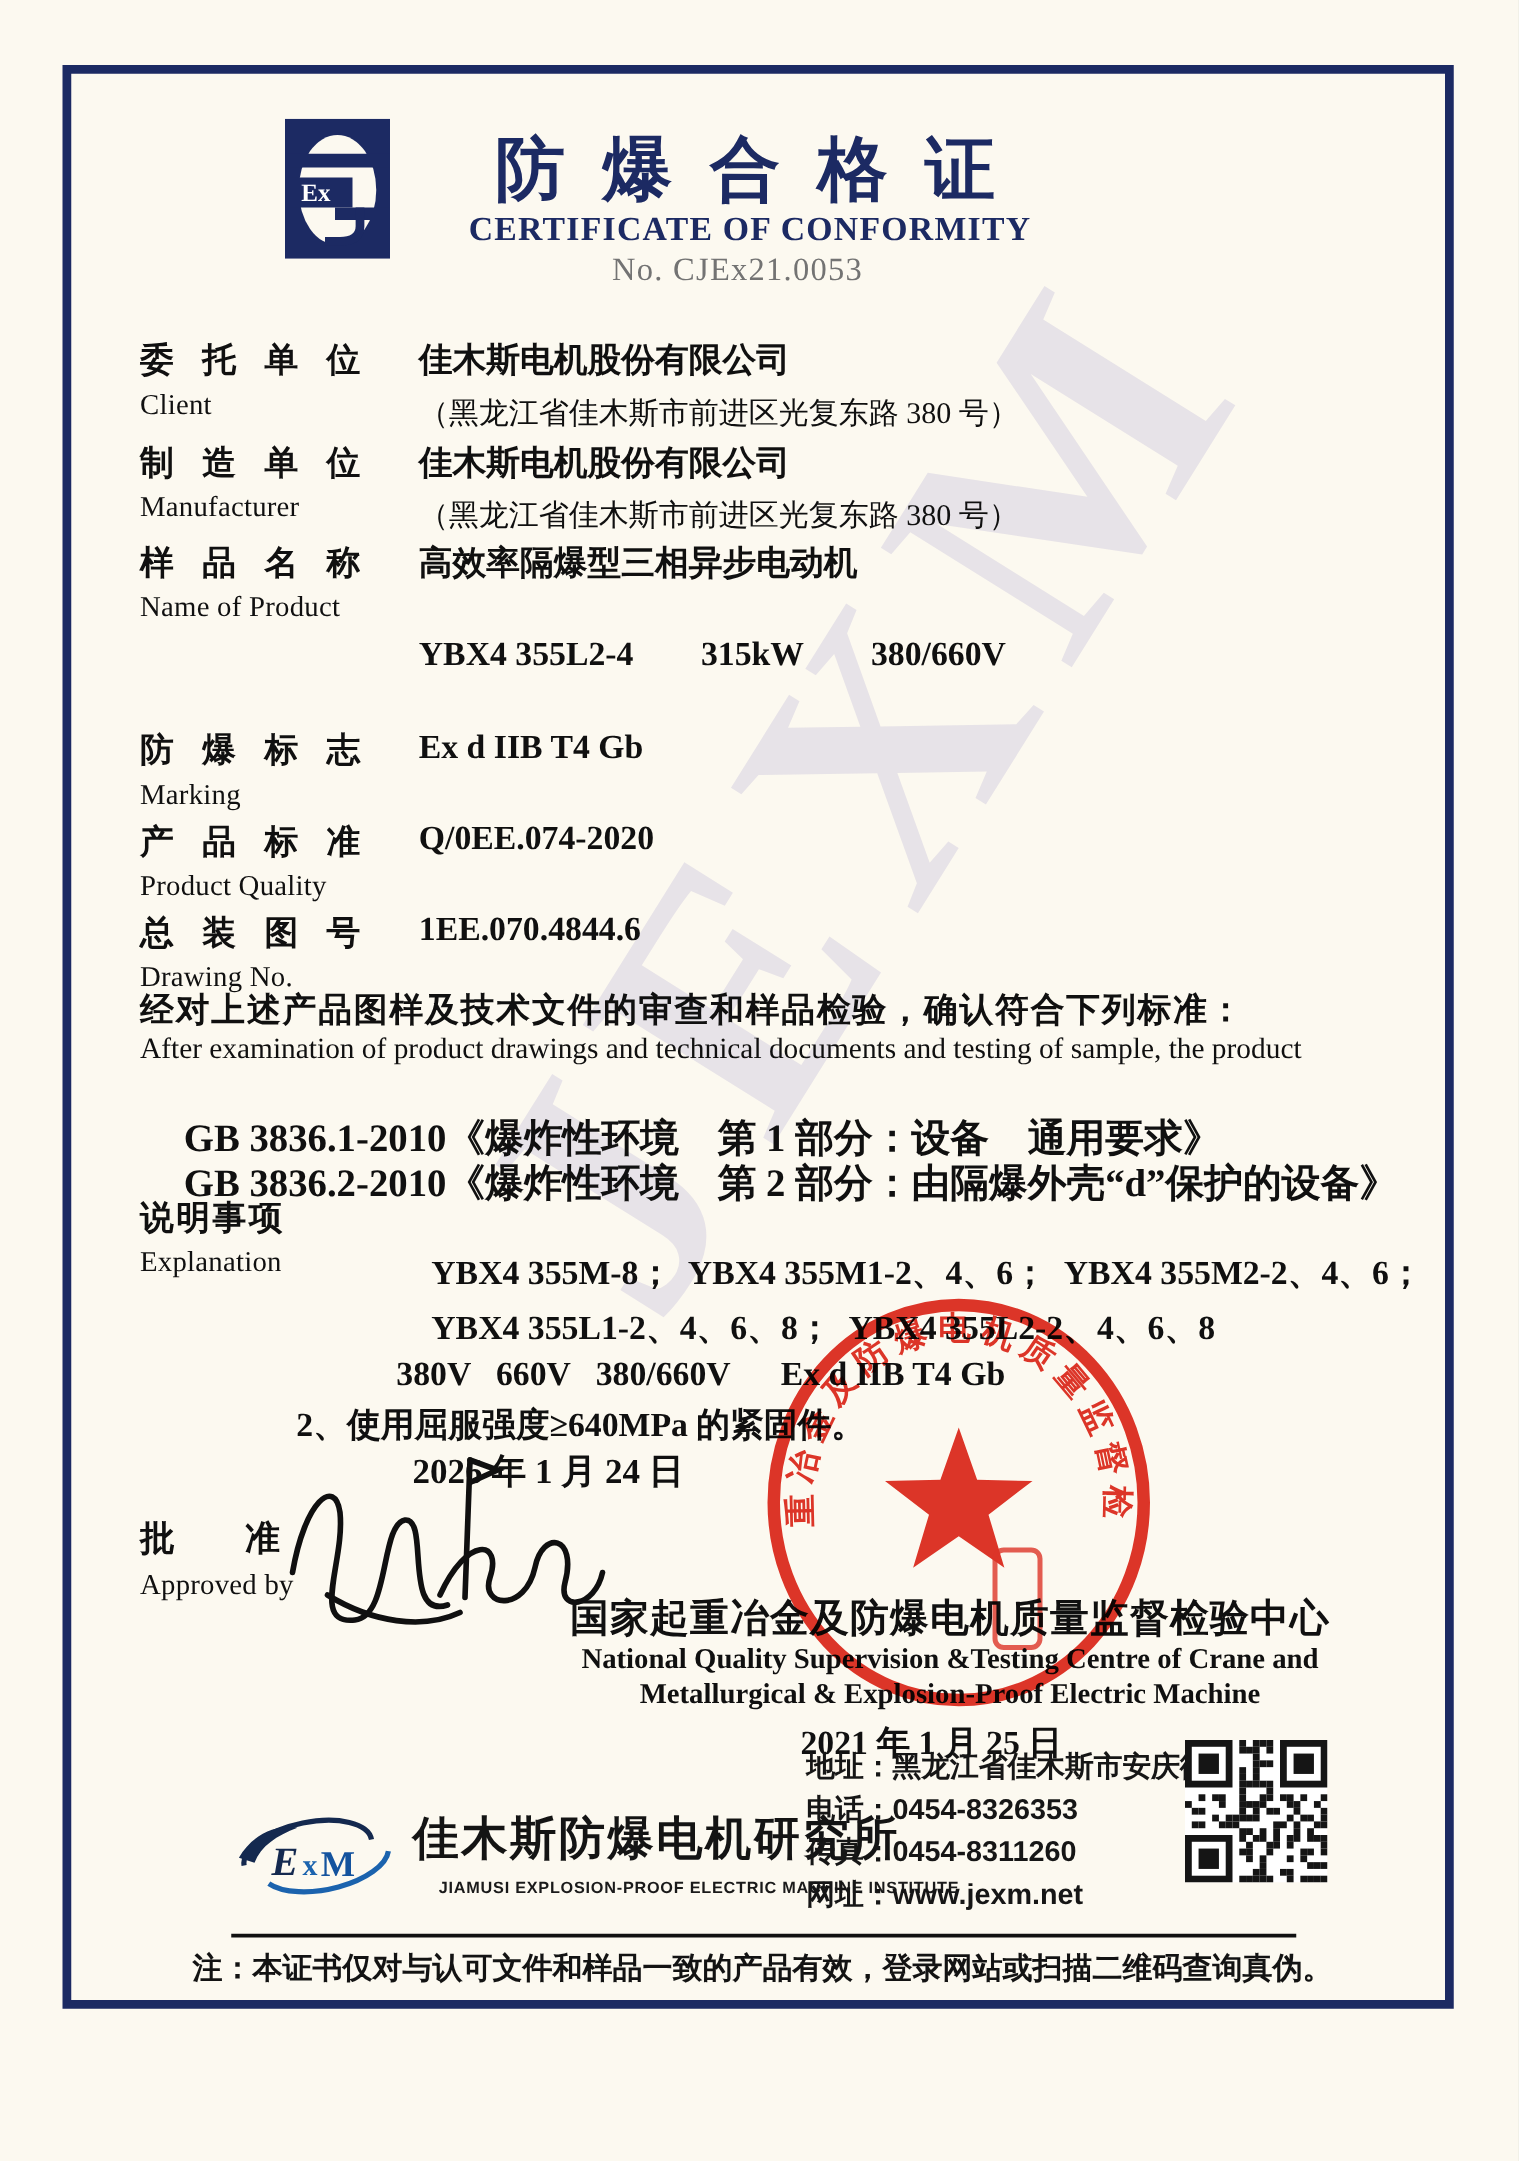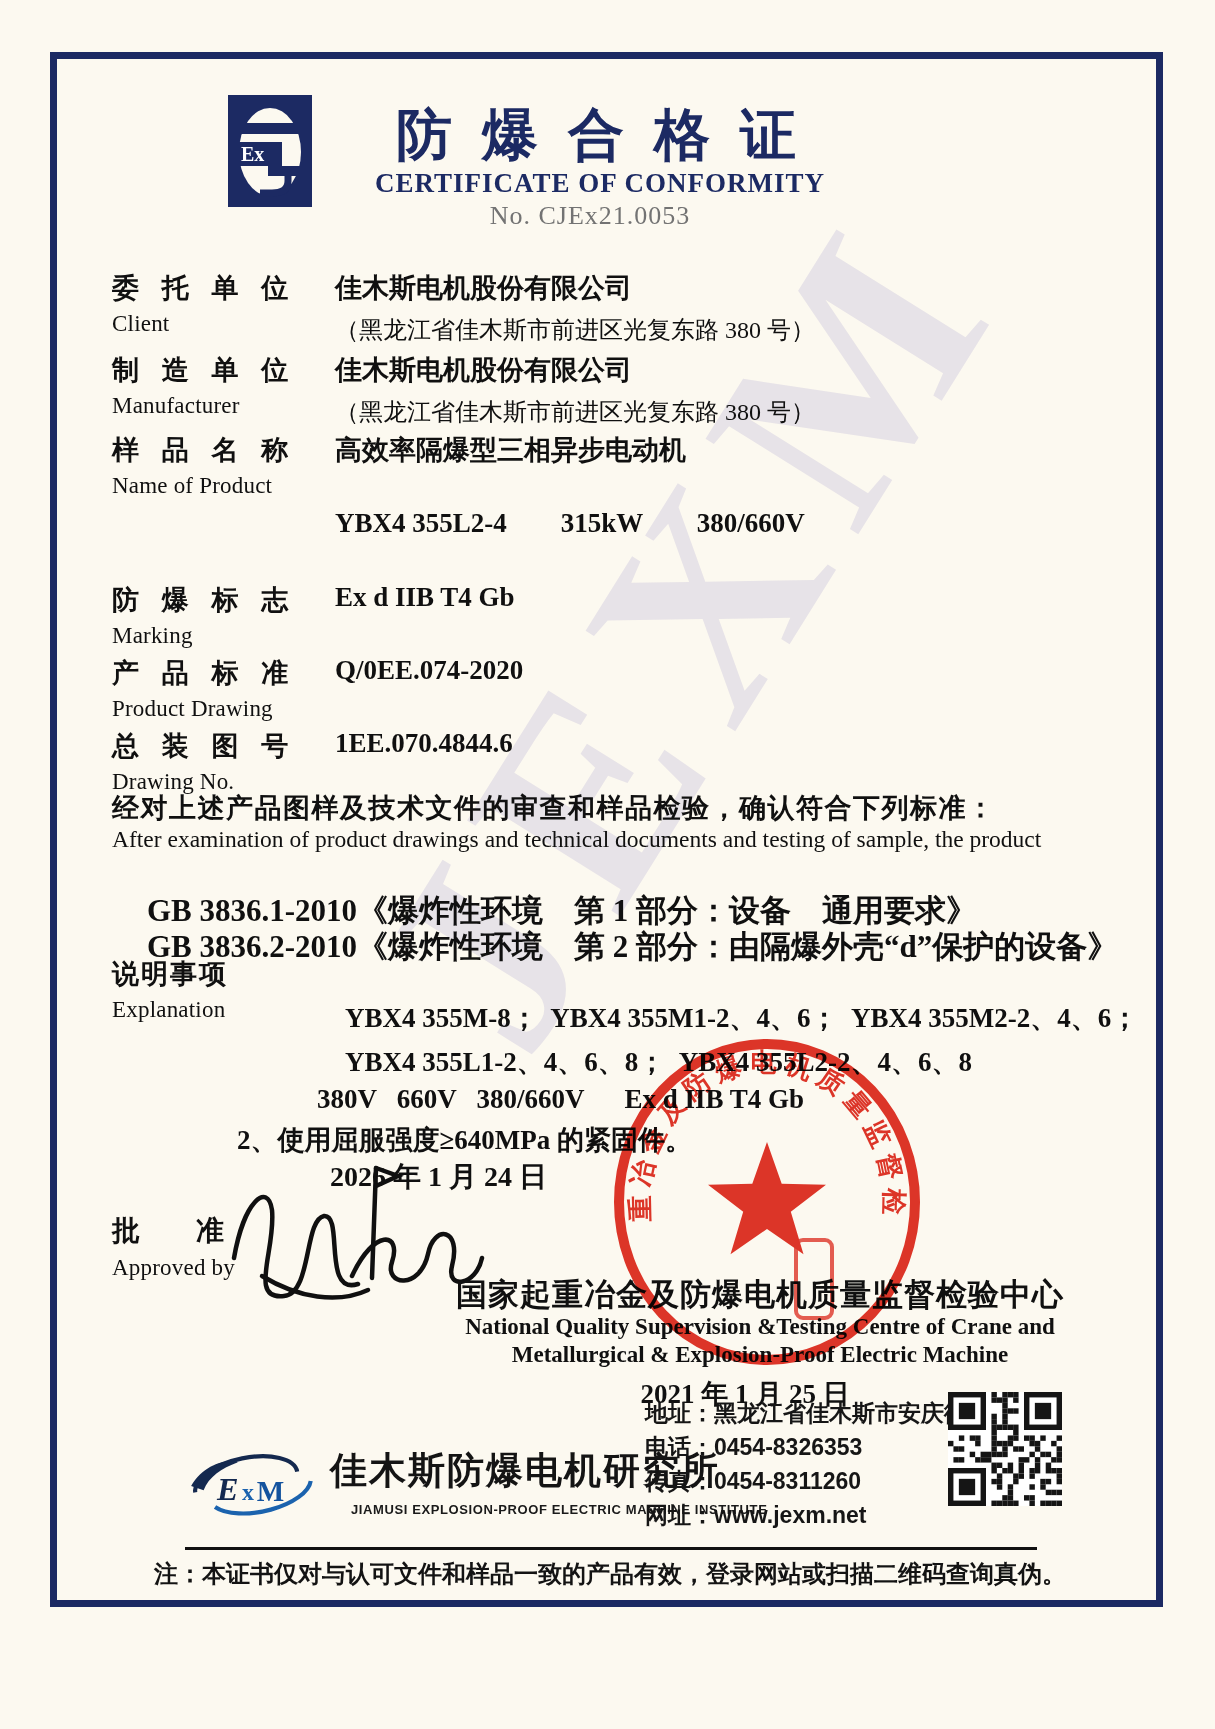--- a/index.html
+++ b/index.html
@@ -101,21 +101,21 @@
   <div class="abs" style="left:112px;top:582px;">
     <div class="cnl">防 爆 标 志</div>
     <div class="enl">Marking</div>
   </div>
   <div class="abs" style="left:335px;top:582px;">
     <div class="val">Ex d IIB T4 Gb</div>
   </div>
 
   <div class="abs" style="left:112px;top:655px;">
     <div class="cnl">产 品 标 准</div>
-    <div class="enl">Product Drawing</div>
+    <div class="enl">Product Quality</div>
   </div>
   <div class="abs" style="left:335px;top:655px;">
     <div class="val">Q/0EE.074-2020</div>
   </div>
 
   <div class="abs" style="left:112px;top:728px;">
     <div class="cnl">总 装 图 号</div>
     <div class="enl">Drawing No.</div>
   </div>
   <div class="abs" style="left:335px;top:728px;">

